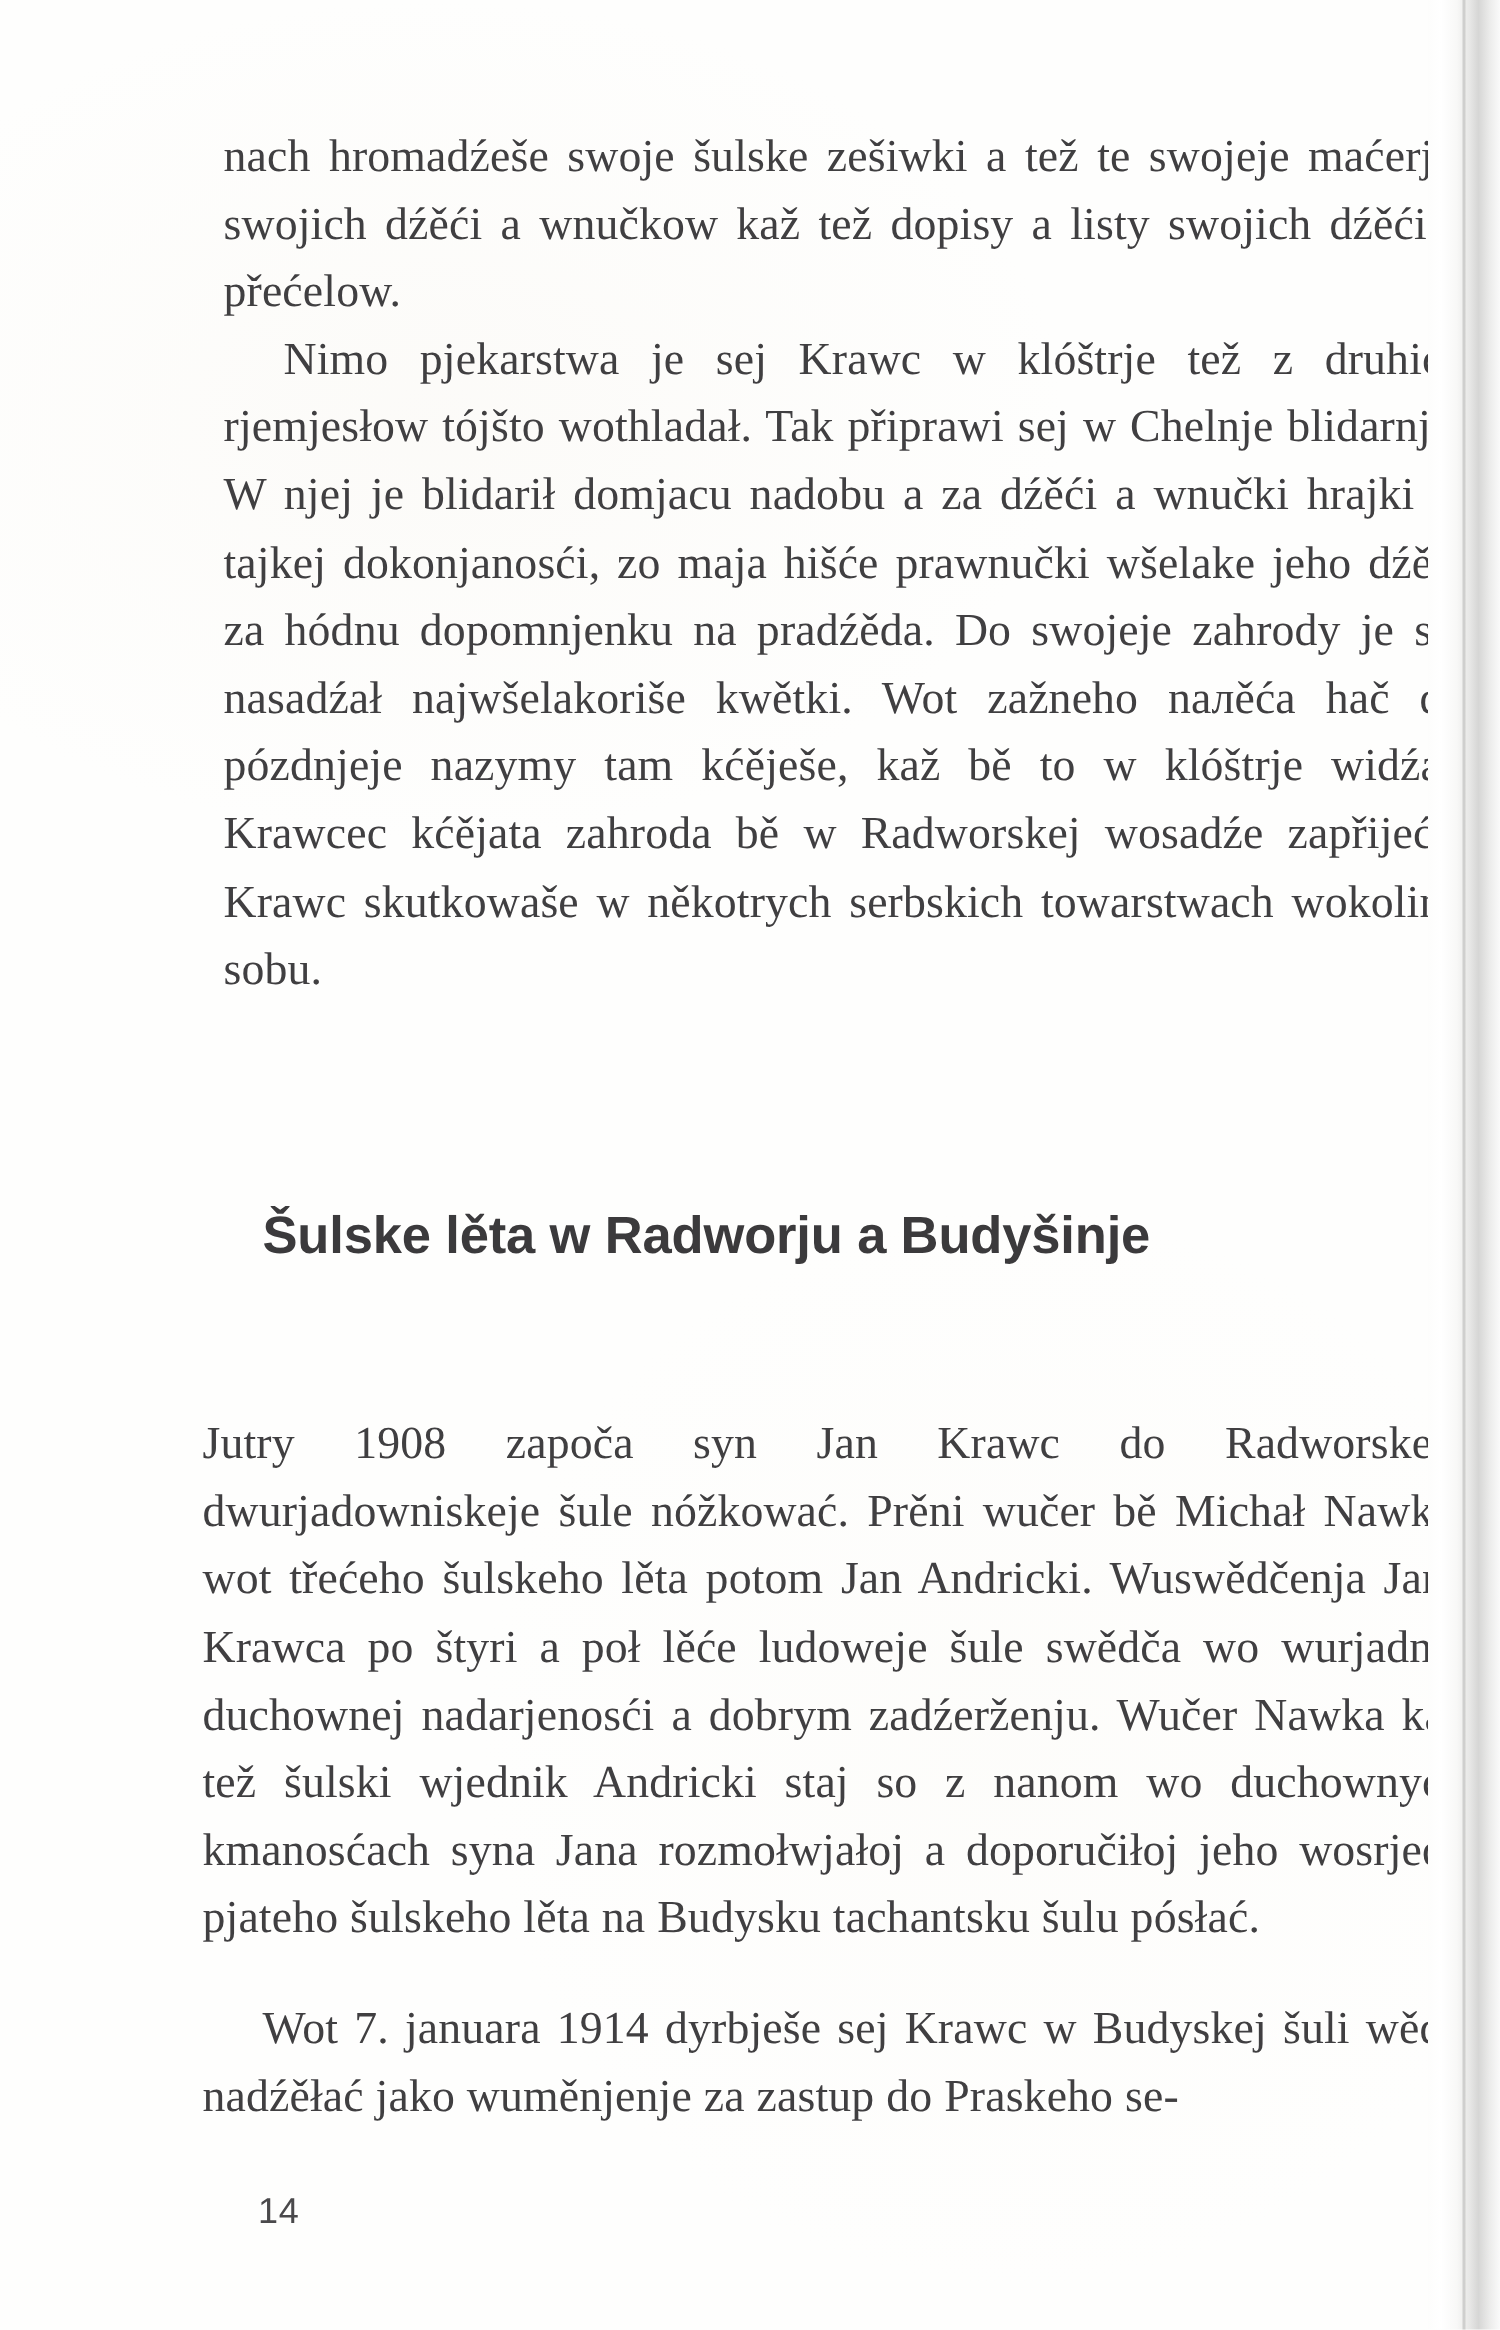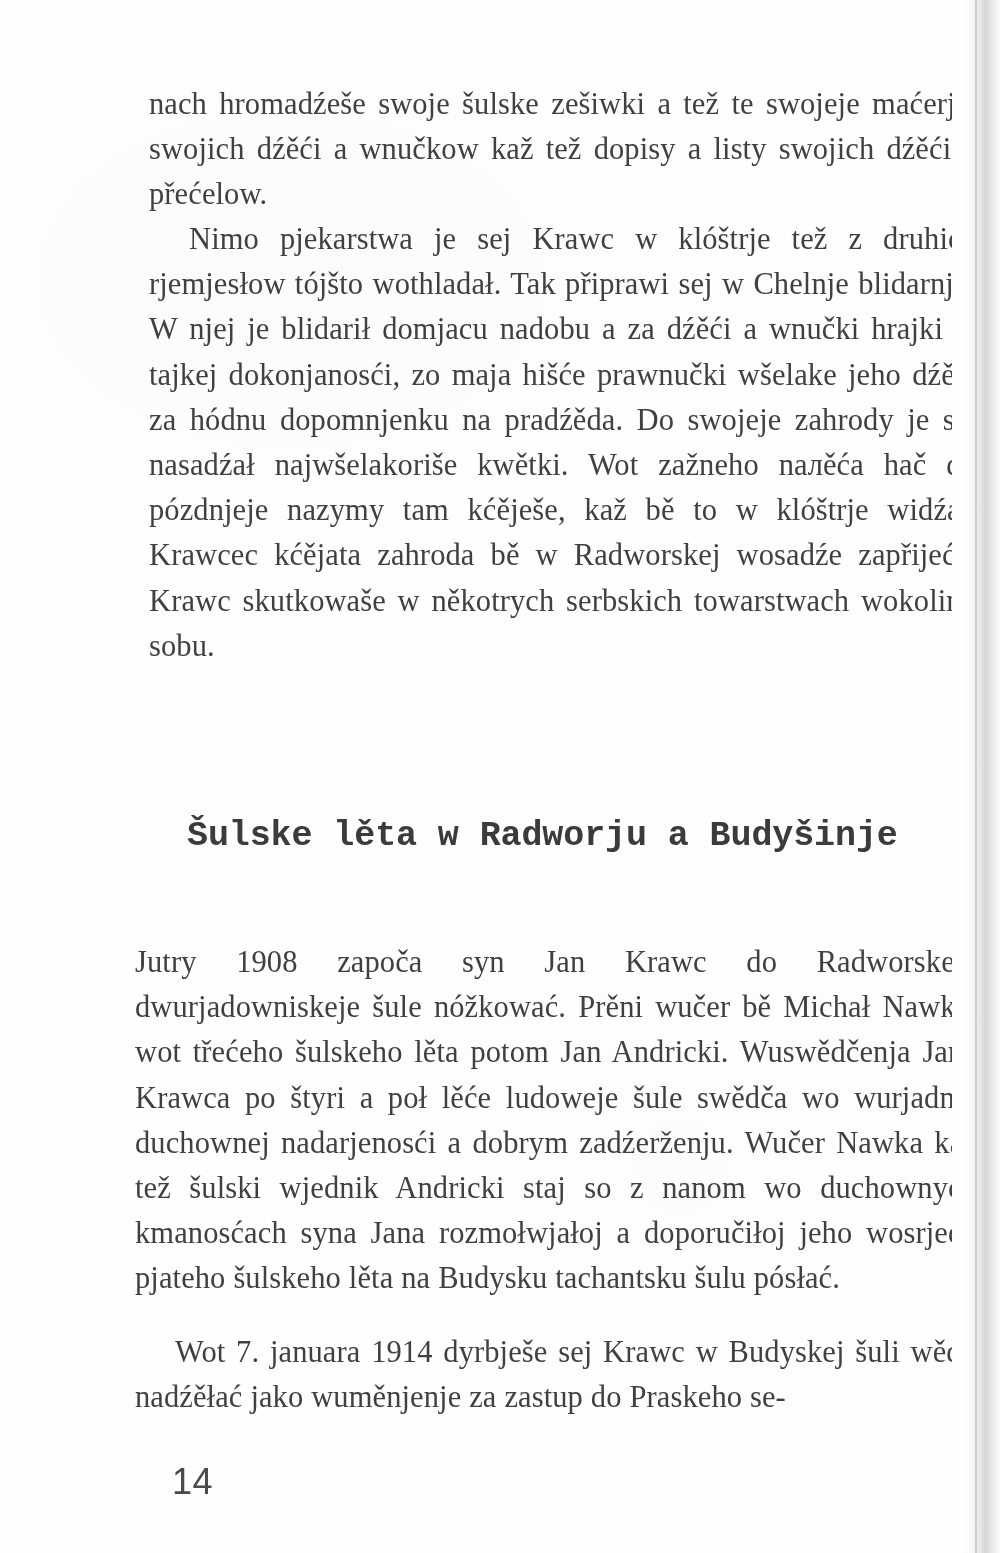--- a/index.html
+++ b/index.html
@@ -98,23 +98,23 @@
     position: absolute;
     top: 217px;
     left: 0;
     width: 828px;
   }
 
   #section-heading {
     position: absolute;
     top: 801px;
     left: 26px;
-    margin: 12px;
+    margin: 0;
     color: #3b3a3c;
-    font-family: Liberation Mono, monospace;
+    font-family: Liberation Sans, sans-serif;
     font-size: 35px;
     font-weight: 600;
     line-height: 46px;
     letter-spacing: -0.1px;
     white-space: nowrap;
   }
 
   #para-jutry {
     position: absolute;
     top: 940px;
@@ -129,21 +129,21 @@
     width: 842px;
   }
 
   #page-number {
     position: absolute;
     left: 172px;
     top: 1461px;
     margin: 0;
     color: #4a494b;
     font-family: "Liberation Sans", sans-serif;
-    font-size: 36px;
+    font-size: 24px;
     font-weight: 400;
     letter-spacing: 0.5px;
   }
 </style>
 </head>
 <body>
 
 <div id="page-sheet">
   <div id="page-grain"></div>
 

